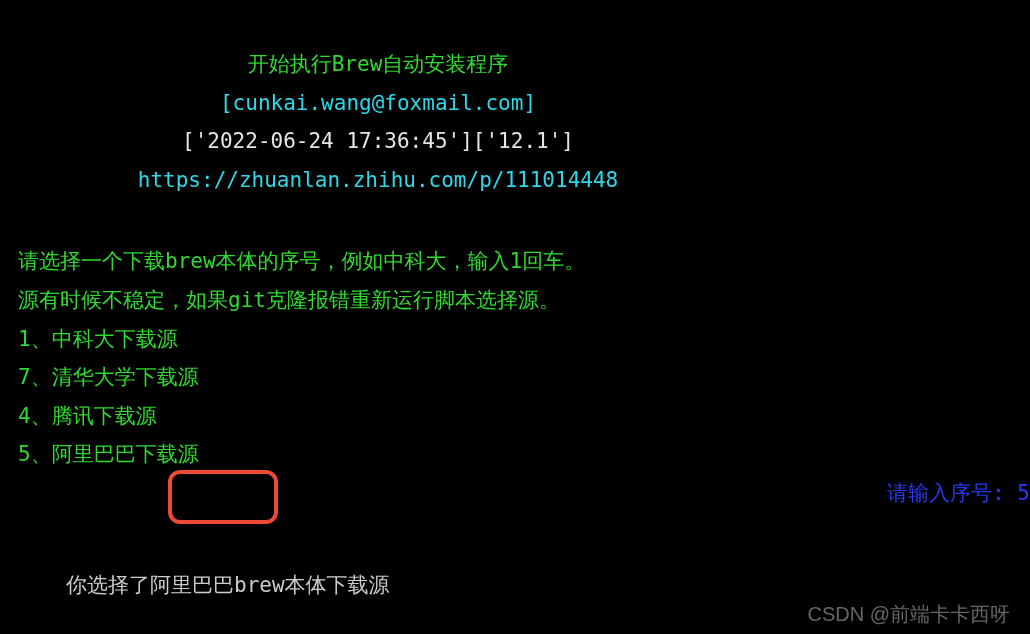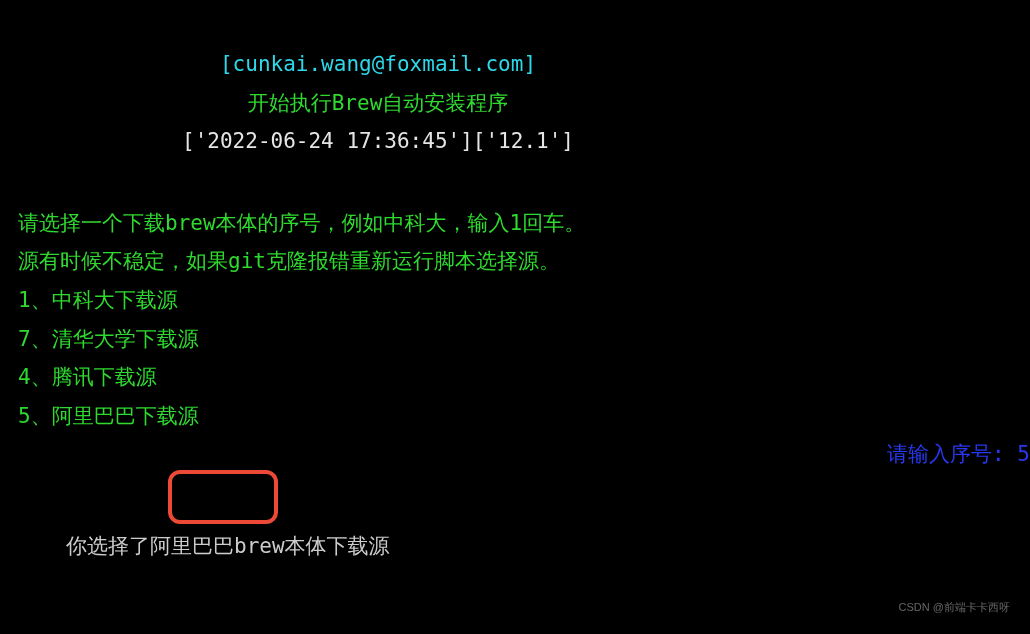--- a/index.html
+++ b/index.html
@@ -62,34 +62,35 @@
     }
     .result-line {
       margin-top: 58px;
       margin-left: 48px;
       color: #ccc;
       font-size: 21px;
     }
     .watermark {
       position: absolute;
       right: 20px;
-      bottom: 17px;
+      bottom: 4px;
       color: rgba(200,200,200,0.5);
-      font-size: 11px;
+      font-size: 20px;
       font-family: sans-serif;
     }
   </style>
 </head>
 <body>
 
 <div class="terminal">
   <div class="header-block">
+    <div class="header-line green">开始执行Brew自动安装程序</div>
     <div class="header-line cyan">[cunkai.wang@foxmail.com]</div>
-    <div class="header-line green">开始执行Brew自动安装程序</div>
     <div class="header-line white">['2022-06-24 17:36:45']['12.1']</div>
+    <div class="header-line cyan">https://zhuanlan.zhihu.com/p/111014448</div>
   </div>
 
   <div class="body-line green">请选择一个下载brew本体的序号，例如中科大，输入1回车。</div>
   <div class="body-line green">源有时候不稳定，如果git克隆报错重新运行脚本选择源。</div>
 
   <div class="body-line green">1、中科大下载源</div>
   <div class="body-line green">7、清华大学下载源</div>
   <div class="body-line green">4、腾讯下载源</div>
   <div class="body-line green">5、阿里巴巴下载源</div>
 

